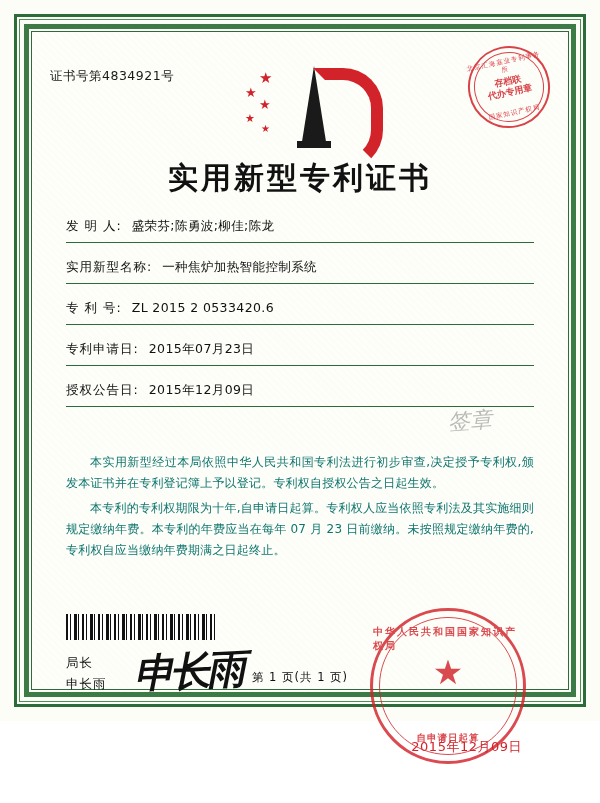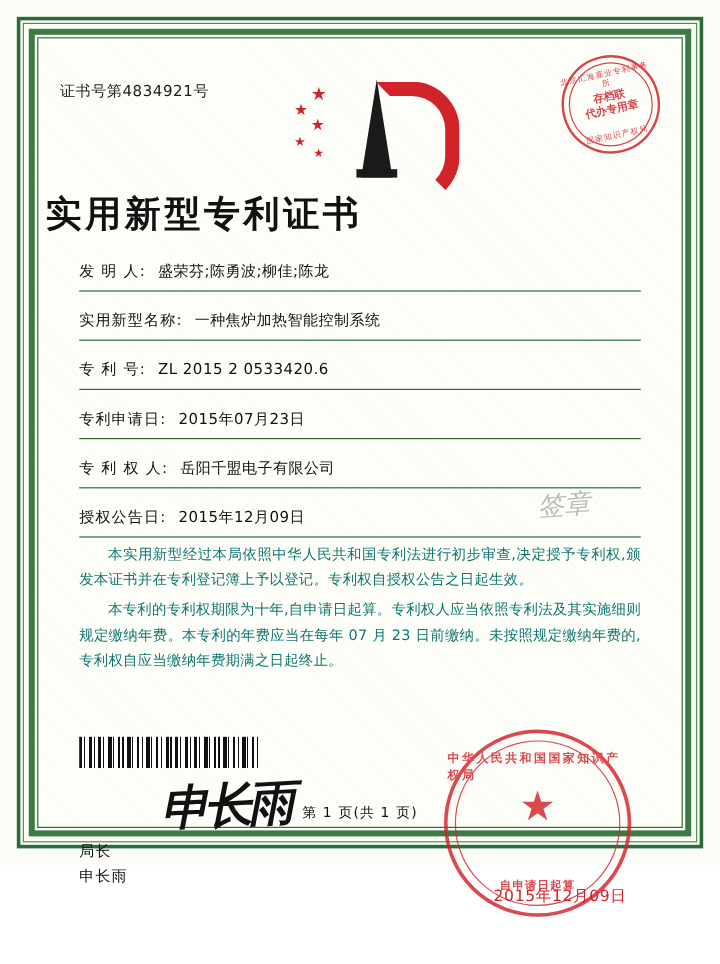--- a/index.html
+++ b/index.html
@@ -199,21 +199,21 @@
     width: 34px;
     height: 7px;
     background: #1a1a1a;
   }
 
   
   .title {
     position: absolute;
     left: 0; right: 0;
     top: 120px;
-    text-align: left;
+    text-align: center;
     font-size: 30px;
     font-weight: bold;
     letter-spacing: 3px;
     color: #111;
     font-family: "DejaVu Sans", "Liberation Sans", sans-serif;
   }
 
   
   .fields {
     position: absolute;
@@ -277,21 +277,20 @@
 
   
   .sign-block {
     position: absolute;
     left: 28px;
     top: 614px;
     font-size: 12.5px;
     line-height: 21px;
     color: #111;
     letter-spacing: 1px;
-    margin-top: 46px;
   }
   .handwriting {
     position: absolute;
     left: 96px;
     top: 606px;
     font-size: 40px;
     font-family: "DejaVu Serif", "Liberation Serif", serif;
     font-style: italic;
     font-weight: bold;
     color: #111;
@@ -438,24 +437,20 @@
       <div class="field-row">
         <span class="field-label">专 利 号:</span>
         <span class="field-value">ZL 2015 2 0533420.6</span>
       </div>
 
       <div class="field-row">
         <span class="field-label">专利申请日:</span>
         <span class="field-value">2015年07月23日</span>
       </div>
 
-      <div class="field-row">
-        <span class="field-label">专 利 权 人:</span>
-        <span class="field-value">岳阳千盟电子有限公司</span>
-      </div>
 
       <div class="field-row">
         <span class="field-label">授权公告日:</span>
         <span class="field-value">2015年12月09日</span>
       </div>
 
     </div>
 
     <div class="faint-stamp">签章</div>
 

